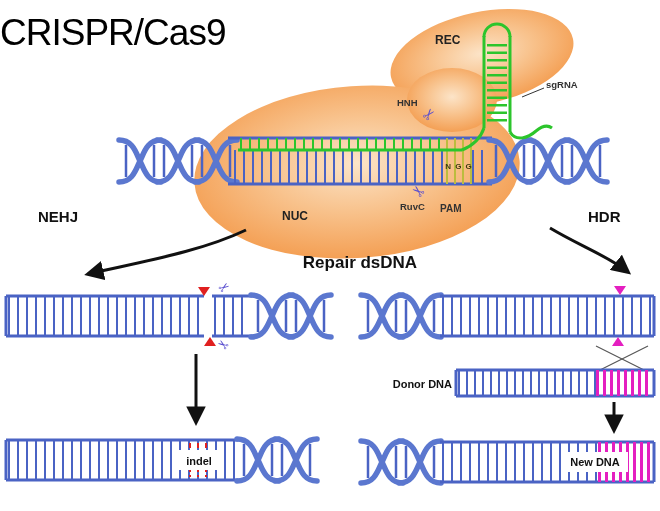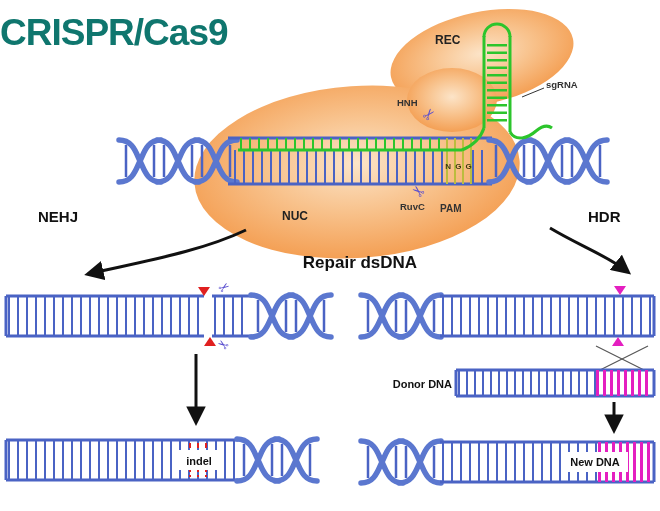--- a/index.html
+++ b/index.html
@@ -1,22 +1,22 @@
 <!DOCTYPE html>
 <html><head>
 <meta charset="utf-8">
 <style>
   html,body{margin:0;padding:0;background:#fff;}
   .stage{
     position:relative;width:660px;height:511px;background:#ffffff;overflow:hidden;
     font-family:"Liberation Sans",sans-serif;
   }
   .title{
-    position:absolute;left:0px;top:14px;font-size:37px;font-weight:700;
-    color:#0f766e;letter-spacing:-1px;line-height:1;
+    position:absolute;left:0px;top:14px;font-size:37px;font-weight:400;
+    color:#000000;letter-spacing:-1px;line-height:1;
   }
   svg{position:absolute;left:0;top:0;}
   svg text{font-family:"Liberation Sans",sans-serif;}
   .lbl-sm{font-size:9.5px;font-weight:bold;fill:#333;}
   .lbl-md{font-size:12px;font-weight:bold;fill:#222;}
   .lbl-path{font-size:15px;font-weight:bold;fill:#111;}
   .lbl-center{font-size:17px;font-weight:bold;fill:#111;}
   .lbl-out{font-size:11px;font-weight:bold;fill:#111;}
   .scissors{font-size:15px;fill:#5a4fcf;}
 </style>

